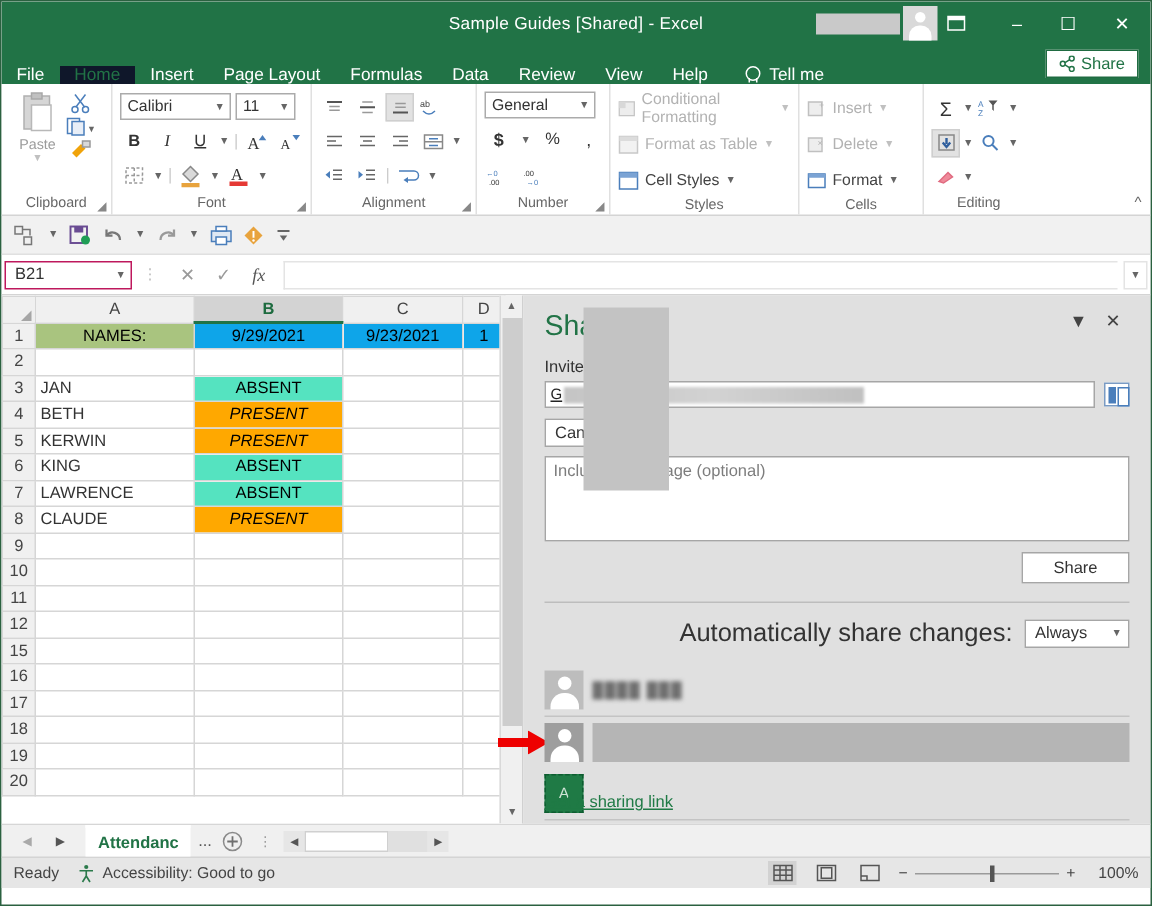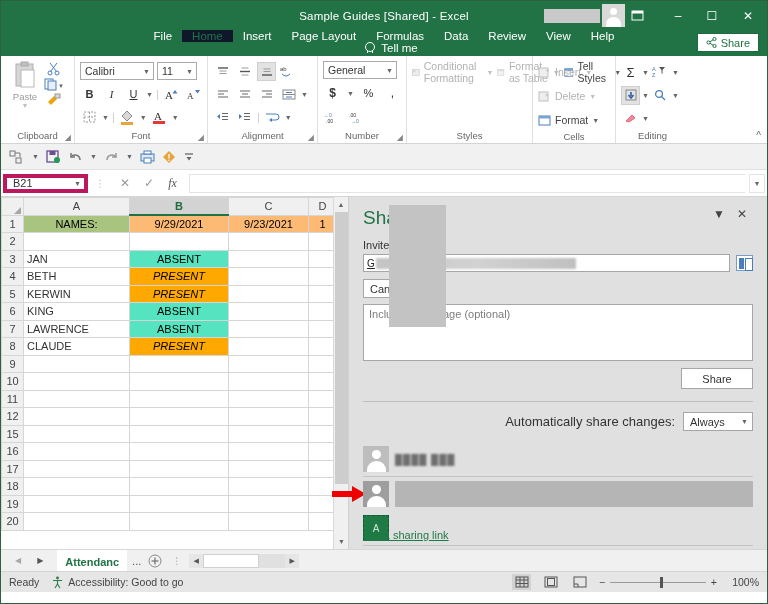--- a/index.html
+++ b/index.html
@@ -19,21 +19,21 @@
   .title-text { color:#fff; font-size:11.5px; letter-spacing:.2px; }
   .tb-right { position:absolute; right:0; top:0; height:29px; display:flex; align-items:center; }
   .tb-user-name { width:56px; height:14px; background:#c9c9c9; margin-right:2px; }
   .tb-avatar { width:23px; height:23px; background:#d9d9d9; position:relative; overflow:hidden; margin-right:6px;}
   .tb-avatar:before{content:"";position:absolute;left:8px;top:4px;width:7px;height:7px;border-radius:50%;background:#fff;}
   .tb-avatar:after{content:"";position:absolute;left:4px;top:13px;width:15px;height:11px;border-radius:7px 7px 0 0;background:#fff;}
   .tb-btn { width:34px; height:29px; display:flex; align-items:center; justify-content:center; color:#fff; font-size:12px; }
   .tb-btn.close { width:38px; }
   .ribbon-opt { width:30px; text-align:center; color:#fff; font-size:11px; }
   
-  .tabs-row { height:26px; background:#217346; display:flex; align-items:center; position:relative;flex-direction:column; }
+  .tabs-row { height:26px; background:#217346; display:flex; align-items:flex-end; position:relative; }
   .tabs-left { display:flex; align-items:stretch; }
   .tab { color:#fff; font-size:11.5px; padding:0 10px; display:flex; align-items:center; white-space:nowrap; }
   .tab.active { background:#0f172a; color:#217346; position:relative; }
   .tellme { display:flex; align-items:center; color:#fff; font-size:11.5px; padding-left:14px; gap:7px;}
   .bulb { width:10px; height:12px; position:relative; }
   .bulb:before{content:"";position:absolute;left:1px;top:0;width:8px;height:8px;border:1.2px solid #fff;border-radius:50%;}
   .bulb:after{content:"";position:absolute;left:3px;top:8px;width:4px;height:3px;border-left:1.2px solid #fff;border-right:1.2px solid #fff;}
   .share-tb { position:absolute; right:8px; top:3px; height:19px; background:#fff; color:#217346;
       border:1px solid #1f6b41; display:flex; align-items:center; gap:4px; padding:0 8px; font-size:11px; }
   
@@ -50,39 +50,39 @@
   .caret { font-size:7px; color:#666; }
   .caret.dim { color:#c0c0c0; }
   .combo { border:1px solid #ababab; height:18px; display:flex; align-items:center; justify-content:space-between; padding:0 3px 0 4px; font-size:10.5px; background:#fff; }
   .sqbtn { width:19px; height:19px; display:flex; align-items:center; justify-content:center; }
   .sqbtn.on { background:#e2e2e2; border:1px solid #cfcfcf; }
   .collapse-rib { position:absolute; right:6px; bottom:2px; font-size:10px; color:#666; }
   
   .qat { height:26px; background:#f1f1f1; display:flex; align-items:center; gap:7px; padding:0 8px; border-bottom:1px solid #e0e0e0;}
   
   .fbar { height:27px; background:#fff; display:flex; align-items:center; border-bottom:1px solid #d4d4d4; padding:0 2px; gap:4px;}
-  .namebox { width:85px; height:19px; border:4px solid #be185d; display:flex; align-items:center; justify-content:space-between; padding:0 3px 0 6px; font-size:11px;}
+  .namebox { width:85px; height:19px; border:1px solid #be185d; display:flex; align-items:center; justify-content:space-between; padding:0 3px 0 6px; font-size:11px;}
   .fb-sep { color:#bcbcbc; font-size:10px; padding:0 3px;}
   .fb-icons { display:flex; align-items:center; gap:14px; padding:0 8px; color:#9a9a9a; font-size:12px;}
   .fb-input { flex:1; height:19px; border:1px solid #e4e4e4; border-right:none; }
   .fb-drop { width:16px; height:19px; border:1px solid #e4e4e4; display:flex;align-items:center;justify-content:center;font-size:7px;color:#666;}
   
   .main { display:flex; height:352px; }
   .gridwrap { width:348px; position:relative; background:#fff; border-right:1px solid #d0d0d0; overflow:hidden; }
   table.grid { border-collapse:collapse; table-layout:fixed; }
   table.grid td, table.grid th { border:1px solid #d6d6d6; height:17.5px; font-size:11px; padding:0 3px; font-weight:normal; overflow:hidden; white-space:nowrap;}
   th.corner { width:22px; background:#f0f0f0; position:relative; }
   th.corner:after{content:"";position:absolute;right:2px;bottom:1px;border-style:solid;border-width:0 0 7px 7px;border-color:transparent transparent #a6a6a6 transparent;}
   th.colh { background:#f0f0f0; color:#444; text-align:center; font-size:11px;}
   th.colh.sel { background:#d3d3d3; border-bottom:2px solid #217346; color:#1d6b3f; font-weight:bold;}
   td.rowh { width:22px; background:#f0f0f0; color:#444; text-align:center; font-size:11px;}
   .cA { width:106px; } .cB { width:99px; } .cC { width:80px; } .cD { width:28px; }
   td.a-name { text-align:left; }
   td.hdr-names { background:#a9c47f; text-align:center; font-weight:bold; color:#000;}
-  td.hdr-date { background:#fdba74; text-align:center; color:#000;}
+  td.hdr-date { background:#0ea5e9; text-align:center; color:#000;}
   td.absent { background:#55e3c0; text-align:center; font-weight:bold; color:#000;}
   td.present { background:#ffa800; text-align:center; font-weight:bold; color:#000;font-style:italic;}
   
   .vscroll { position:absolute; right:0; top:0; width:15px; height:100%; background:#f0f0f0; border-left:1px solid #d9d9d9;}
   .vs-btn { height:15px; display:flex; align-items:center; justify-content:center; font-size:7px; color:#666; background:#f0f0f0;}
   .vs-thumb { position:absolute; top:15px; left:1px; width:13px; height:272px; background:#cdcdcd;}
   
   .pane { flex:1; background:#e0e0e0; padding:10px 14px 0 14px; position:relative; }
   .pane-head { display:flex; align-items:flex-start; }
   .pane-title { color:#217346; font-size:19px; flex:1; }
@@ -94,21 +94,21 @@
   .redact { height:11px; background:linear-gradient(90deg,#c4c4c4,#d2d2d2,#c0c0c0); filter:blur(1.2px); margin-left:1px;}
   .addrbook { width:17px; height:16px; border:1px solid #7a9bc4; background:#fff; position:relative; }
   .addrbook:before{content:"";position:absolute;left:2px;top:2px;width:5px;height:11px;background:#4a7ebb;}
   .addrbook:after{content:"";position:absolute;left:8px;top:2px;width:6px;height:11px;border:1px solid #4a7ebb;}
   .perm-sel { margin-top:7px; width:77px; height:19px; background:#fff; border:1px solid #a6a6a6; display:flex; align-items:center; justify-content:space-between; padding:0 4px 0 6px; font-size:11px;}
   .msgbox { margin-top:6px; height:57px; background:#fff; border:1px solid #a6a6a6; padding:3px 5px; color:#7d7d7d; font-size:11px;}
   .share-btn { margin:7px 0 0 auto; width:72px; height:21px; background:#fff; border:1px solid #a6a6a6; font-size:11px; display:flex; align-items:center; justify-content:center;}
   .btn-wrap { display:flex; }
   .pane-div { height:1px; background:#bdbdbd; margin:12px 0 0; }
   .auto-row { display:flex; align-items:center; justify-content:flex-end; gap:8px; margin-top:10px; }
-  .auto-lbl { font-size:13px; color:#333; }
+  .auto-lbl { font-size:17px; color:#333; }
   .auto-sel { width:70px; height:19px; background:#fff; border:1px solid #a6a6a6; display:flex; align-items:center; justify-content:space-between; padding:0 4px 0 6px; font-size:11px;}
   .people { margin-top:11px; }
   .person { display:flex; align-items:center; height:34px; position:relative; }
   .person.sel .pname-bar { background:#b5b5b5; }
   .person.sel .pav { background:#9e9e9e; }
   .pav { width:26px; height:26px; background:#bdbdbd; position:relative; overflow:hidden; flex:0 0 auto;}
   .pav:before{content:"";position:absolute;left:9px;top:4px;width:9px;height:9px;border-radius:50%;background:#fff;}
   .pav:after{content:"";position:absolute;left:4px;top:15px;width:19px;height:13px;border-radius:9px 9px 0 0;background:#fff;}
   .pav.initial { background:#1f7a45; color:#cfe3d5; display:flex; align-items:center; justify-content:center; font-size:10px; border:1px dashed #0d5c30;}
   .pav.initial:before,.pav.initial:after{display:none;}
@@ -409,21 +409,21 @@
               <text x="2" y="12" font-size="5" fill="#4a7ebb">→0</text>
             </svg>
           </span>
       </div>
     </div>
     <div class="rgroup-label">Number</div>
     <span class="launcher">◢</span>
   </div>
 
   <div class="rgroup" style="width:126px">
-    <div class="rgroup-body" style="flex-direction:row;gap:4px;padding-top:3px">
+    <div class="rgroup-body" style="flex-direction:column;gap:4px;padding-top:3px">
       <div class="row-icons" style="gap:4px">
         <svg width="14" height="13" viewBox="0 0 14 13">
             <rect x="1" y="1" width="12" height="11" fill="#ededed" stroke="#c4c4c4"></rect>
             <rect x="1" y="1" width="5" height="5" fill="#d8d8d8"></rect>
           </svg>
         <span class="lbl dim">Conditional Formatting</span>
         <span class="caret dim">▼</span>
       </div>
       <div class="row-icons" style="gap:4px">
         <svg width="14" height="13" viewBox="0 0 14 13">
@@ -431,21 +431,21 @@
             <rect x="1" y="1" width="12" height="3" fill="#dcdcdc"></rect>
           </svg>
         <span class="lbl dim">Format as Table</span>
         <span class="caret dim">▼</span>
       </div>
       <div class="row-icons" style="gap:4px">
         <svg width="14" height="13" viewBox="0 0 14 13">
             <rect x="1" y="1" width="12" height="11" fill="#fff" stroke="#4a7ebb"></rect>
             <rect x="1" y="1" width="12" height="3.5" fill="#7ba3d4"></rect>
           </svg>
-        <span class="lbl">Tell Styles</span>
+        <span class="lbl">Cell Styles</span>
         <span class="caret">▼</span>
       </div>
     </div>
     <div class="rgroup-label">Styles</div>
   </div>
 
   <div class="rgroup" style="width:83px">
     <div class="rgroup-body" style="flex-direction:column;gap:4px;padding-top:3px">
       <div class="row-icons" style="gap:4px">
         <svg width="13" height="13" viewBox="0 0 13 13">

